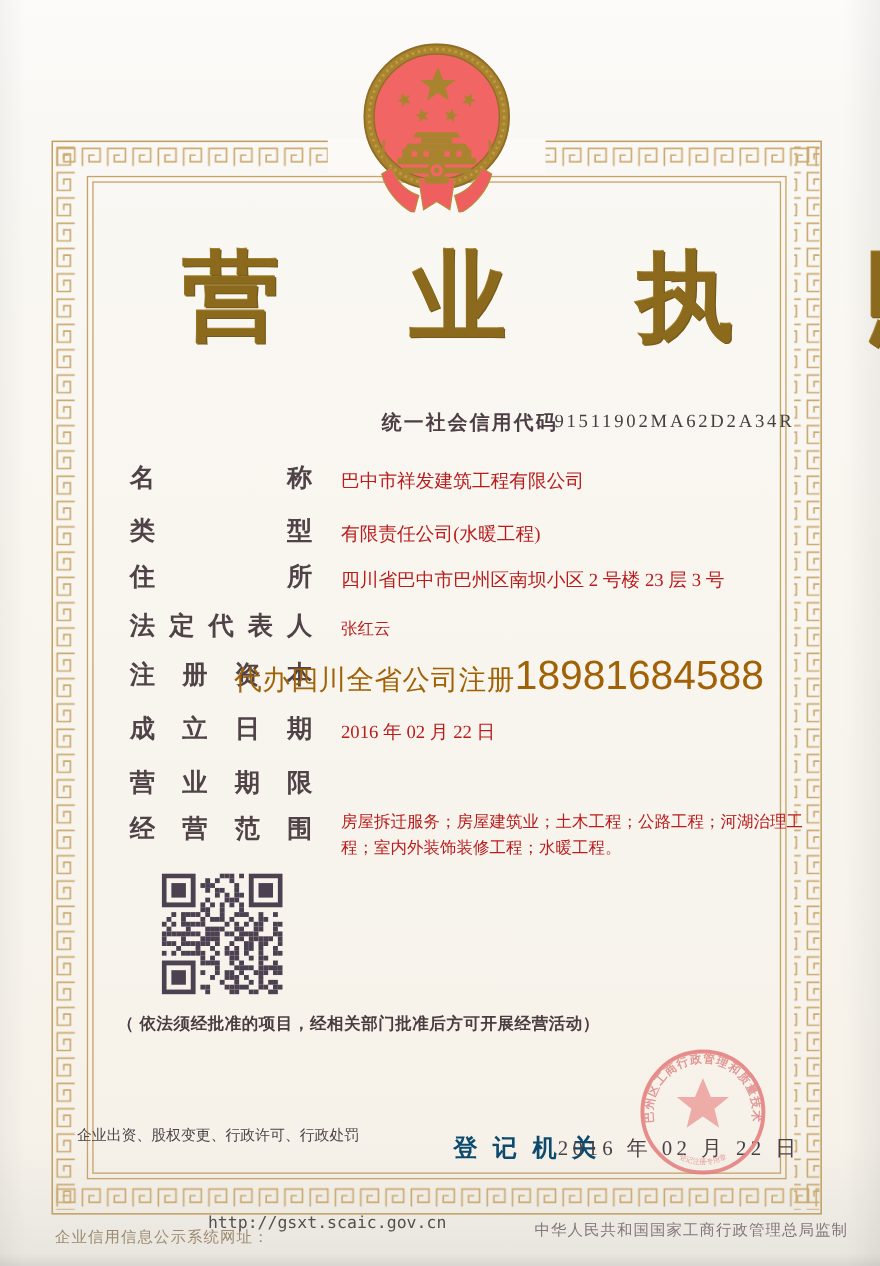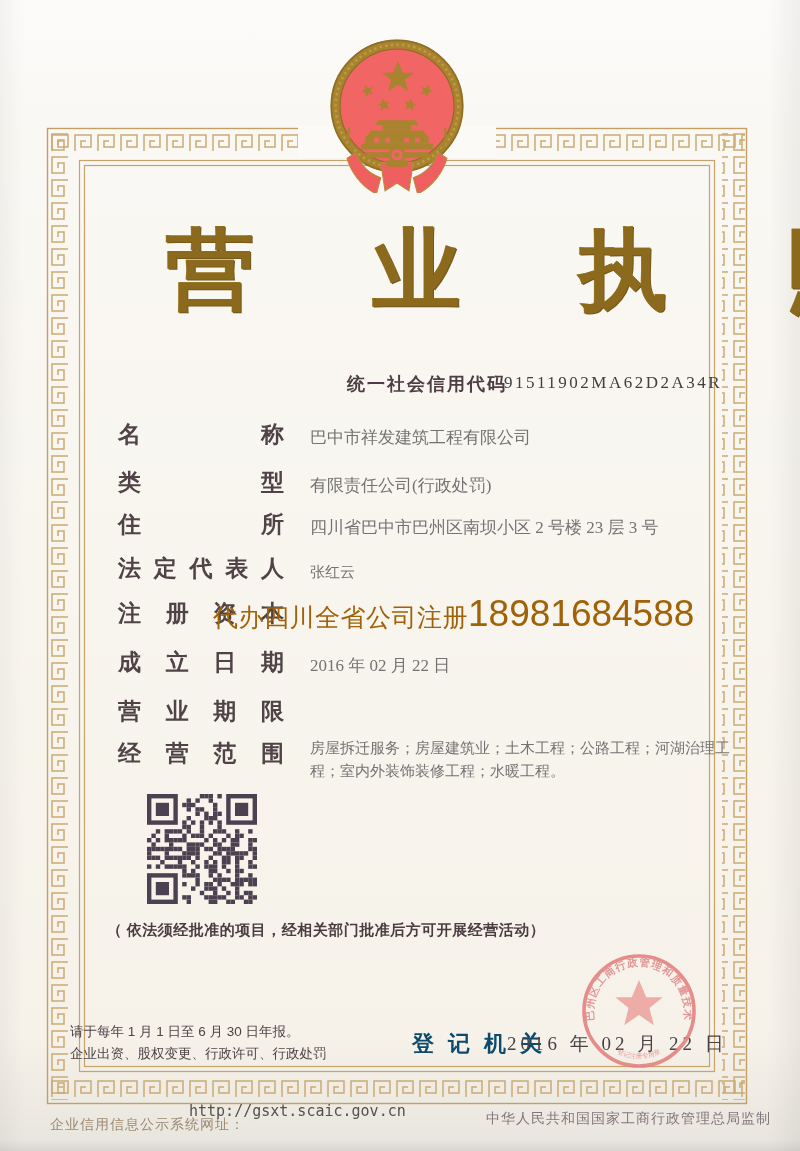--- a/index.html
+++ b/index.html
@@ -24,21 +24,21 @@
   }
   .cc-label{left:347px;top:372px;font-size:18px;font-weight:bold;color:#4c3e44;letter-spacing:2px;}
   .cc-value{left:504px;top:373px;font-size:17px;color:#404040;letter-spacing:2.5px;font-family:"Liberation Serif",serif;}
   .frow{left:118px;width:612px;}
   .jlabel{
     display:flex;justify-content:space-between;width:166px;
     font-size:23px;font-weight:bold;color:#4f4347;line-height:1.15;
   }
   .fvalue{
     position:absolute;left:192px;top:5px;width:425px;
-    font-size:17px;color:#737373;font-family:"Liberation Serif",serif;line-height:1.45;
+    font-size:17px;color:#b91c1c;font-family:"Liberation Serif",serif;line-height:1.45;
   }
   .v-small{font-size:15px;top:7px;}
   .v-scope{font-size:15px;top:-3px;width:438px;line-height:1.5;}
   .watermark{
     left:213px;top:595px;white-space:nowrap;z-index:9;
     color:#a16207;font-family:"Liberation Sans",sans-serif;line-height:1;
   }
   .wm-cn{font-size:25px;letter-spacing:0.5px;}
   .wm-num{font-size:37px;letter-spacing:0px;}
   .note{left:0;width:652px;top:921px;text-align:center;font-size:15px;font-weight:bold;color:#4a3c41;letter-spacing:0.5px;}
@@ -124,21 +124,21 @@
       <span>名</span>
       <span>称</span>
     </div>
   <div class="fvalue">巴中市祥发建筑工程有限公司</div>
 </div>
 <div class="abs frow" style="top:469px">
   <div class="jlabel">
       <span>类</span>
       <span>型</span>
     </div>
-  <div class="fvalue">有限责任公司(行政处罚)</div>
+  <div class="fvalue">有限责任公司(水暖工程)</div>
 </div>
 <div class="abs frow" style="top:511px">
   <div class="jlabel">
       <span>住</span>
       <span>所</span>
     </div>
   <div class="fvalue">四川省巴中市巴州区南坝小区 2 号楼 23 层 3 号</div>
 </div>
 <div class="abs frow" style="top:555px">
   <div class="jlabel">
@@ -431,19 +431,18 @@
   </defs>
   <text font-size="10.5" fill="#e08a88" letter-spacing="1" font-weight="bold">
     <textPath href="#sealarc" startOffset="50%" text-anchor="middle">巴中市巴州区工商行政管理和质量技术监督局</textPath>
   </text>
   <text font-size="6.5" fill="#e5928f">
     <textPath href="#sealbot" startOffset="50%" text-anchor="middle">登记注册专用章</textPath>
   </text>
 </svg>
 
 <div class="abs annual">
-  <div>请于每年 1 月 1 日至 6 月 30 日年报。</div>
   <div>企业出资、股权变更、行政许可、行政处罚</div>
 </div>
 
 <div class="abs foot-label">企业信用信息公示系统网址：</div>
 <div class="abs foot-url">http://gsxt.scaic.gov.cn</div>
 <div class="abs foot-issuer">中华人民共和国国家工商行政管理总局监制</div>
 
 </body></html>

